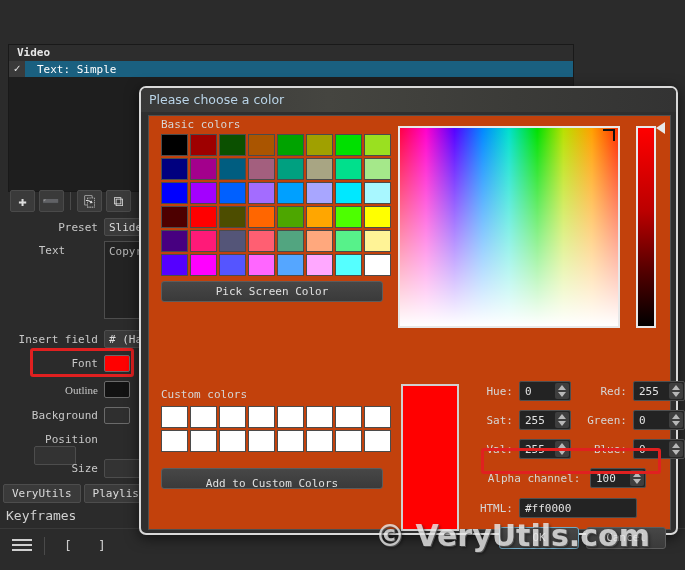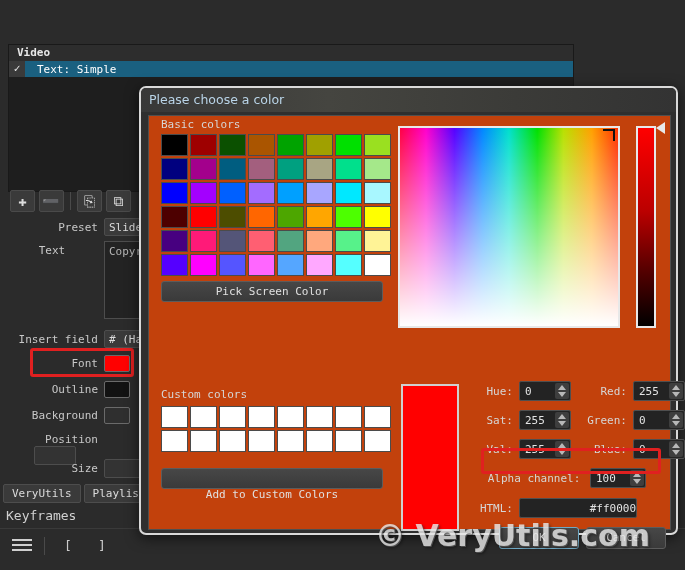--- a/index.html
+++ b/index.html
@@ -123,21 +123,21 @@
   .dlg-btn {
     background: linear-gradient(to bottom, #474747 0%, #3a3a3a 100%);
     border: 1px solid #5c5c5c; border-radius: 3px; color: #e0e0e0;
     font-size: 11px; text-align: center;
   }
   .pick-btn { position: absolute; left: 12px; top: 165px; width: 222px; height: 21px; padding-top: 3px; }
 
   .custom-grid { position: absolute; left: 12px; top: 290px; display: grid;
     grid-template-columns: repeat(8, 27px); grid-template-rows: repeat(2, 22px); gap: 2px; }
   .custom-grid div { width: 27px; height: 22px; background: #ffffff; border: 1px solid #4b4b4b; }
-  .add-btn { position: absolute; left: 12px; top: 352px; width: 222px; height: 21px; padding-top: 19px; }
+  .add-btn { position: absolute; left: 12px; top: 352px; width: 222px; height: 21px; padding-top: 8px; }
 
   .sv-square {
     position: absolute; left: 249px; top: 10px; width: 222px; height: 202px;
     border: 2px solid #e8e8e8;
     background:
       linear-gradient(to bottom, rgba(255,255,255,0) 0%, rgba(255,255,255,1) 100%),
       linear-gradient(to right,
         #ff0044 0%, #ff00cc 12%, #5500ff 25%, #0088ff 38%,
         #00e0cc 50%, #00e000 63%, #b8e000 75%, #ffa000 88%, #ff3000 100%);
   }
@@ -240,21 +240,21 @@
     <div class="form-field combo" style="margin-left:6px; width:60px;"># (Has</div>
   </div>
 
   <div class="form-row" style="left:6px; top:355px;">
     <div class="form-label" style="width:92px;">Font</div>
     <div class="swatch-btn" style="margin-left:6px; background:#ff0000;"></div>
   </div>
   <div class="hl-box" style="left: 30px; top: 348px; width: 104px; height: 29px; border-color: rgb(224, 32, 32);"></div>
 
   <div class="form-row" style="left:6px; top:381px;">
-    <div class="form-label" style="width:92px;">Outline</div>
+    <div class="form-label" style="width:92px;font-family:Liberation Serif, serif;">Outline</div>
     <div class="swatch-btn" style="margin-left:6px; background:#121212;"></div>
   </div>
 
   <div class="form-row" style="left:6px; top:407px;">
     <div class="form-label" style="width:92px;">Background</div>
     <div class="swatch-btn" style="margin-left:6px; background:#2f2f2f;"></div>
   </div>
 
   <div class="form-row" style="left:6px; top:433px;flex-direction:column;">
     <div class="form-label" style="width:92px;">Position</div>
@@ -427,21 +427,21 @@
       <div class="spin-group" style="left:335px; top:352px;">
         <div class="spin-lbl" style="width:100px;text-align:center;">Alpha channel:</div>
         <div class="spin-box" style="margin-left:6px; width:56px;">
           <span>100</span>
           <div class="spin-arrows"></div>
         </div>
       </div>
 
       <div class="html-row">
         <div class="spin-lbl" style="width:34px;">HTML:</div>
-        <div class="html-box" style="margin-left:6px;text-align:right;">#ff0000</div>
+        <div class="html-box" style="margin-left:6px;">#ff0000</div>
       </div>
 
       <div class="dlg-btn ok-btn">OK</div>
       <div class="dlg-btn cancel-btn">Cancel</div>
 
     </div>
   </div>
 
   <div class="hl-box" style="left: 481px; top: 448px; width: 180px; height: 26px; border-color: rgb(224, 32, 32);"></div>
 

